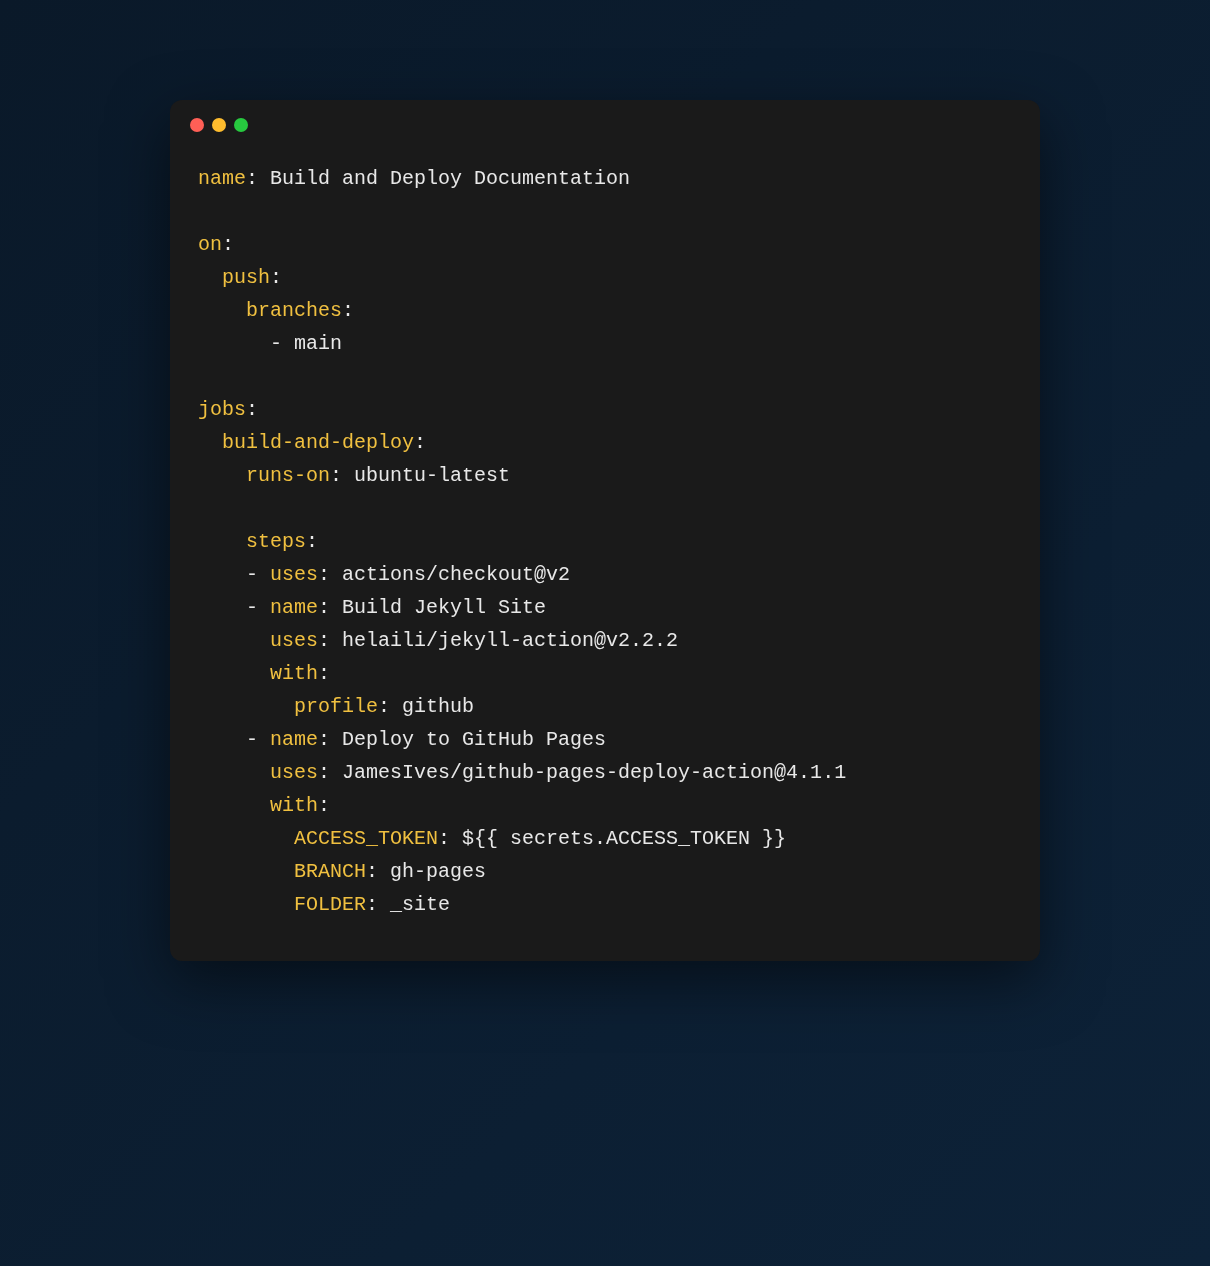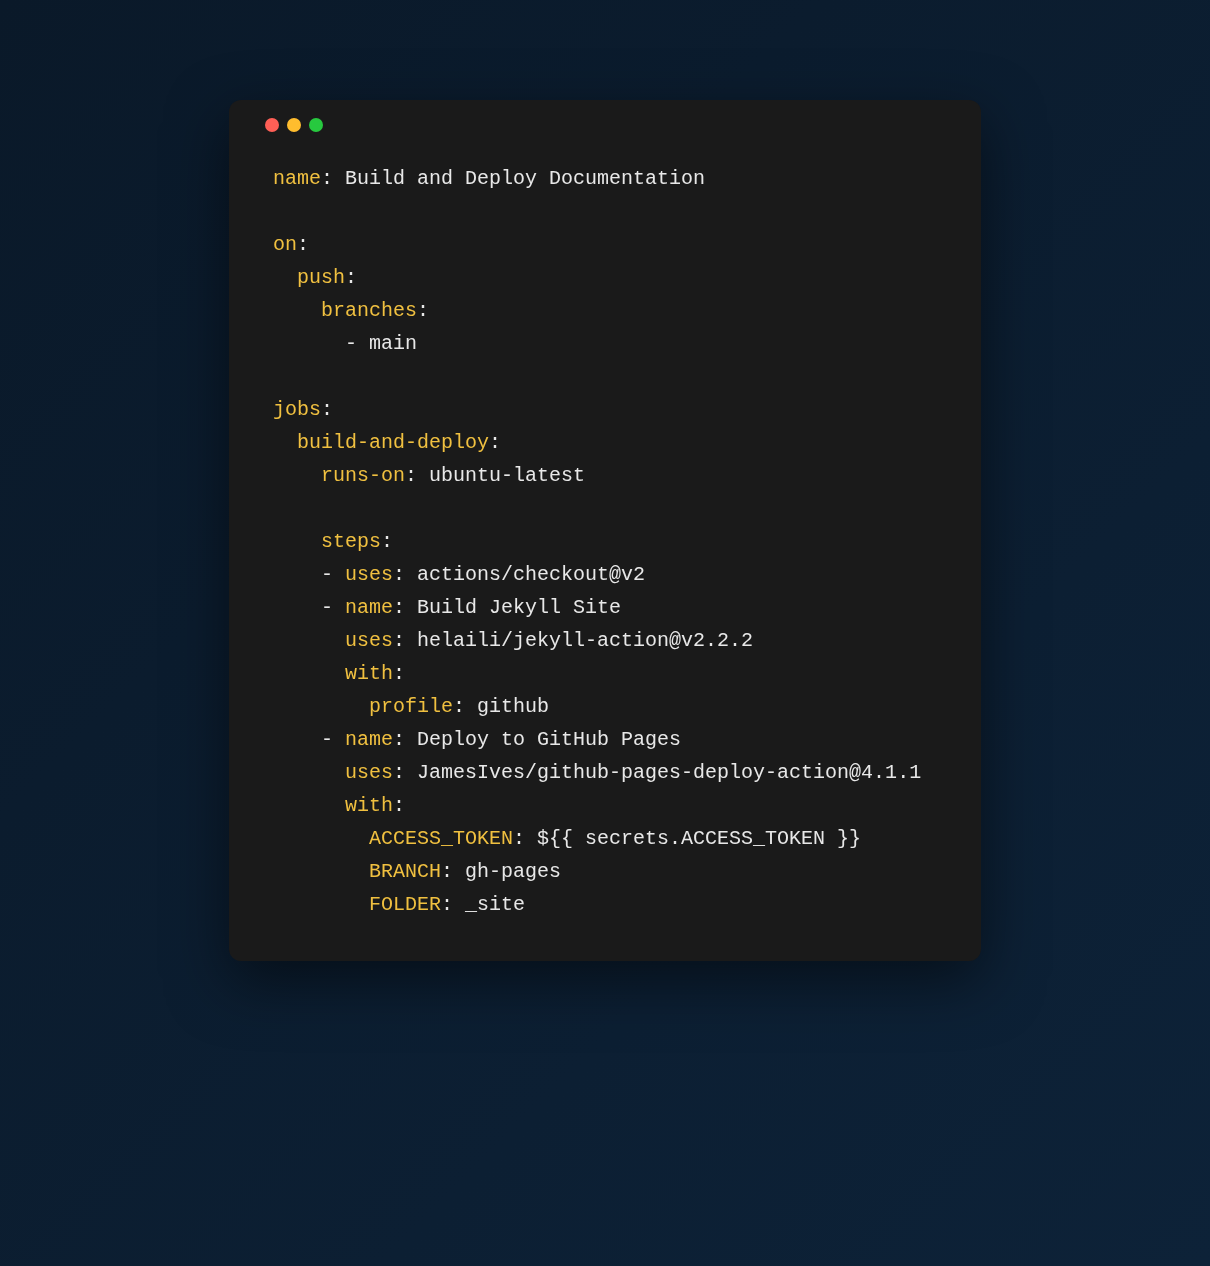--- a/index.html
+++ b/index.html
@@ -13,24 +13,23 @@
       height: 1266px;
       display: flex;
       align-items: flex-start;
       justify-content: center;
       padding-top: 100px;
       font-family: 'SF Mono', 'Monaco', 'Consolas', 'Courier New', monospace;
     }
     .code-window {
       background: #1a1a1a;
       border-radius: 12px;
-      width: 752px;
+      width: 870px;
       box-shadow: 0 20px 60px rgba(0, 0, 0, 0.5);
       overflow: hidden;
-      padding-left: 16px;
     }
     .window-controls {
       display: flex;
       gap: 8px;
       padding: 18px 20px 0 20px;
     }
     .dot {
       width: 14px;
       height: 14px;
       border-radius: 50%;

